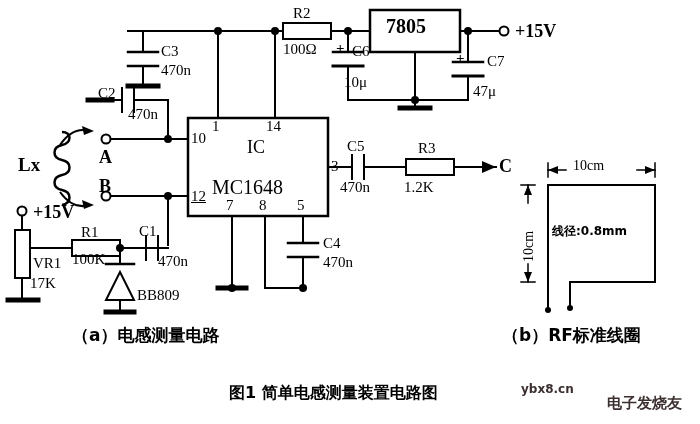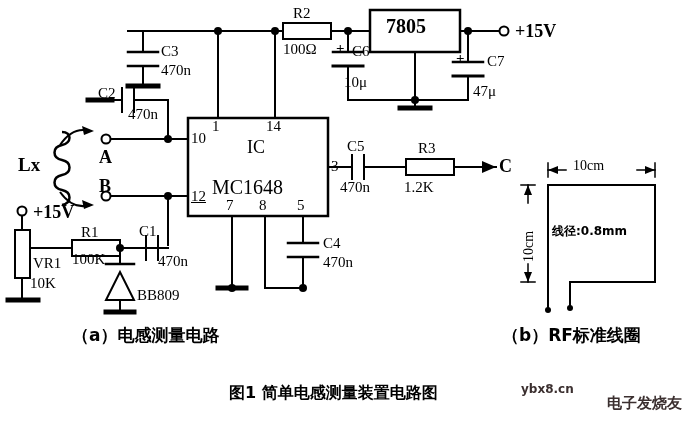--- a/index.html
+++ b/index.html
@@ -220,21 +220,21 @@
   <div class="lbl" style="left:323px;top:236px;">C4</div>
   <div class="lbl" style="left:323px;top:255px;">470n</div>
 
   <div class="lbl" style="left:139px;top:224px;">C1</div>
   <div class="lbl" style="left:158px;top:254px;">470n</div>
 
   <div class="lbl" style="left:81px;top:225px;">R1</div>
   <div class="lbl" style="left:72px;top:252px;">100K</div>
 
   <div class="lbl" style="left:33px;top:256px;">VR1</div>
-  <div class="lbl" style="left:30px;top:276px;">10K</div>
+  <div class="lbl" style="left:30px;top:276px;">17K</div>
 
   <div class="lbl" style="left:137px;top:288px;">BB809</div>
 
   <div class="lbl bold" style="left:18px;top:155px;font-size:19px;">Lx</div>
   <div class="lbl bold" style="left:99px;top:148px;font-size:18px;">A</div>
   <div class="lbl bold" style="left:99px;top:177px;font-size:18px;">B</div>
   <div class="lbl bold" style="left:33px;top:203px;font-size:18px;">+15V</div>
 
   <div class="lbl" style="left:573px;top:159px;font-size:14px;">10cm</div>
   <div class="lbl vert" style="left:522px;top:262px;font-size:14px;">10cm</div>

